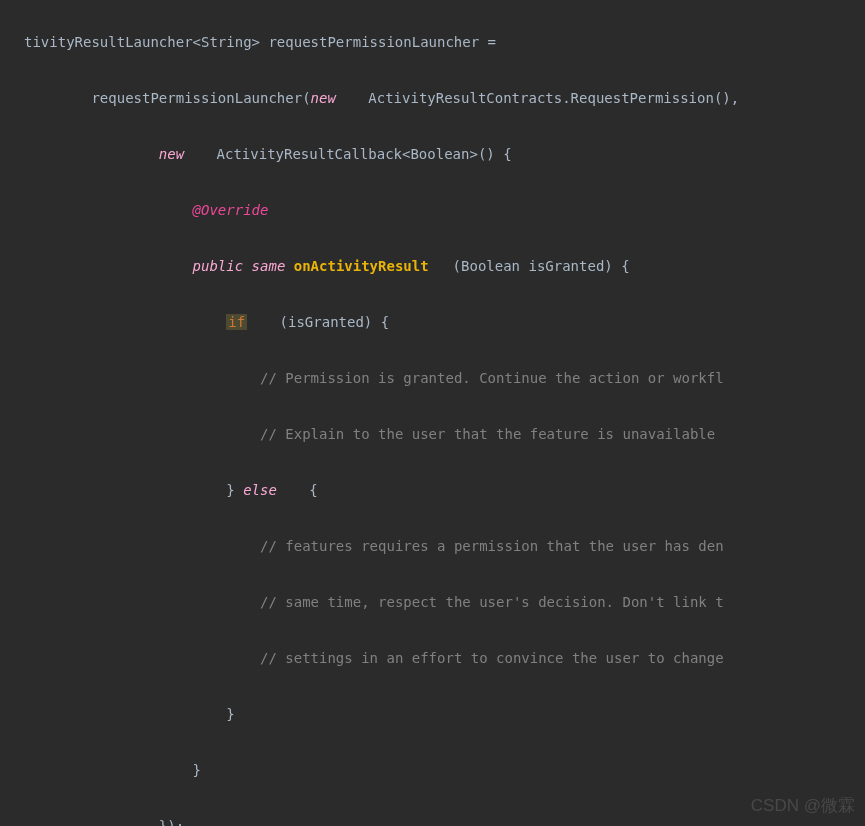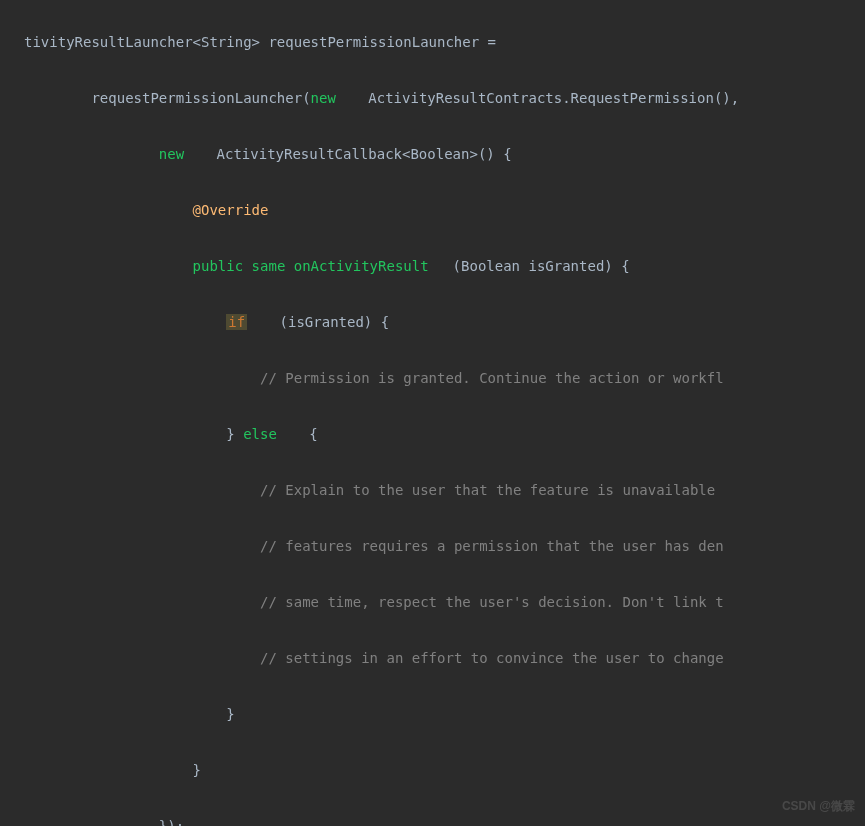--- a/index.html
+++ b/index.html
@@ -19,54 +19,53 @@
       position: relative;
     }
     .code-container {
       padding: 0;
       white-space: pre;
     }
     .line {
       white-space: pre;
       min-height: 28px;
     }
-    .kw-orange { color: #22c55e; }
-    .kw-yellow { color: #22c55e; }
-    .kw-olive { color: #fdba74; }
+    .kw-orange { color: #f9a8d4; font-style: italic; }
+    .kw-yellow { color: #eab308; font-weight: bold; }
+    .kw-olive { color: #ec4899; font-style: italic; }
     .comment { color: #808080; text-align: right; }
     .text { color: #a9b7c6; margin-left: 24px; }
     .if-highlight {
       background: #4e4a32;
       color: #cc7832;
       padding: 0 2px;
     }
     .watermark {
       position: absolute;
       bottom: 6px;
       right: 10px;
       color: #606060;
-      font-size: 12px;
+      font-size: 17px;
       font-family: sans-serif;
       opacity: 0.55;
-      font-weight: bold;
     }
   </style>
 </head>
 <body>
 
 <div class="code-container">
 <div class="line"><span class="text">tivityResultLauncher&lt;String&gt; requestPermissionLauncher =</span></div>
 <div class="line"><span class="text">        requestPermissionLauncher(</span><span class="kw-orange">new</span><span class="text"> ActivityResultContracts.RequestPermission(),</span></div>
 <div class="line"><span class="text">                </span><span class="kw-orange">new</span><span class="text"> ActivityResultCallback&lt;Boolean&gt;() {</span></div>
 <div class="line"><span class="text">                    </span><span class="kw-olive">@Override</span></div>
 <div class="line"><span class="text">                    </span><span class="kw-orange">public</span><span> </span><span class="kw-orange">same</span><span> </span><span class="kw-yellow">onActivityResult</span><span class="text">(Boolean isGranted) {</span></div>
 <div class="line"><span class="text">                        </span><span class="if-highlight">if</span><span class="text"> (isGranted) {</span></div>
 <div class="line"><span class="text">                            </span><span class="comment">// Permission is granted. Continue the action or workfl</span></div>
+<div class="line"><span class="text">                            </span><span class="comment">// Explain to the user that the feature is unavailable </span></div>
 <div class="line"><span class="text">                        } </span><span class="kw-orange">else</span><span class="text"> {</span></div>
-<div class="line"><span class="text">                            </span><span class="comment">// Explain to the user that the feature is unavailable </span></div>
 <div class="line"><span class="text">                            </span><span class="comment">// features requires a permission that the user has den</span></div>
 <div class="line"><span class="text">                            </span><span class="comment">// same time, respect the user's decision. Don't link t</span></div>
 <div class="line"><span class="text">                            </span><span class="comment">// settings in an effort to convince the user to change</span></div>
 <div class="line"><span class="text">                        }</span></div>
 <div class="line"><span class="text">                    }</span></div>
 <div class="line"><span class="text">                });</span></div>
 
 
 
 

